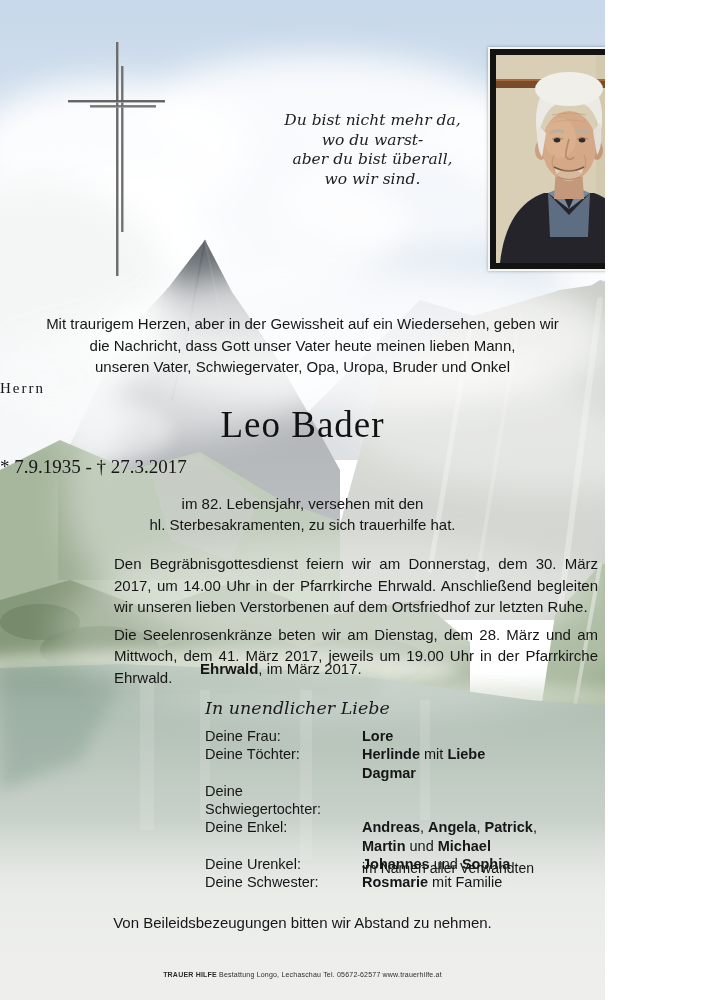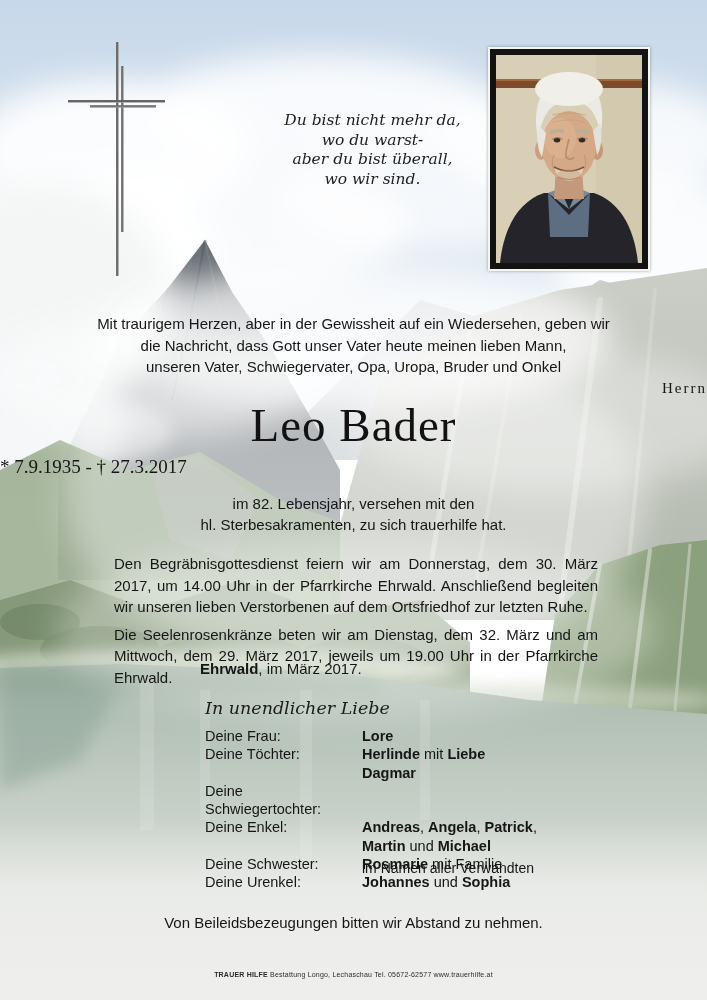--- a/index.html
+++ b/index.html
@@ -1,31 +1,31 @@
 <!DOCTYPE html>
 <html><head>
 <meta charset="utf-8">
 <style>
   html,body{margin:0;padding:0;background:#ffffff;}
-  .card{position:relative;width:707px;height:1000px;overflow:hidden;
+  .card{position:relative;width:605px;height:1000px;overflow:hidden;
         font-family:"Liberation Sans",sans-serif;color:#161616;}
   .bg{position:absolute;left:0;top:0;width:707px;height:1000px;}
   .cross{position:absolute;left:58px;top:28px;width:122px;height:252px;}
   .quote{position:absolute;left:215px;top:111px;width:315px;text-align:center;
          font-family:"DejaVu Serif",serif;font-style:italic;font-size:15.5px;
          line-height:19.5px;color:#1e1e1e;}
   .photo-frame{position:absolute;left:488px;top:47px;background:#f5f5f2;
                padding:2px;box-shadow:0 0 3px rgba(60,60,60,.45);}
   .photo-black{border:6px solid #131313;width:146px;height:208px;font-size:0;line-height:0;}
   .intro{position:absolute;left:30px;right:30px;top:313px;text-align:center;
          font-size:15px;line-height:21.5px;}
-  .salutation{position:absolute;left:0;right:0;top:380px;text-align:right;
+  .salutation{position:absolute;left:0;right:0;top:380px;text-align:left;
               font-family:"Liberation Serif",serif;font-size:15px;letter-spacing:2px;}
   .name{position:absolute;left:0;right:0;top:399px;margin:0;text-align:center;
-        font-family:"Liberation Serif",serif;font-size:47px;font-weight:normal;
+        font-family:"Liberation Serif",serif;font-size:37px;font-weight:normal;
         line-height:52px;letter-spacing:1px;color:#121212;}
   .dates{position:absolute;left:0;right:0;top:456px;text-align:left;
          font-family:"Liberation Serif",serif;font-size:19px;}
   .life{position:absolute;left:0;right:0;top:494px;text-align:center;
         font-size:15px;line-height:20.5px;}
   .paras{position:absolute;left:114px;width:484px;top:549px;}
   .paras p{margin:4px 0 6px 0;text-align:justify;font-size:15px;line-height:21.5px;}
   .place-date{position:absolute;left:200px;top:660px;font-size:15px;}
   .closing{position:absolute;left:205px;top:698px;font-family:"DejaVu Serif",serif;
            font-style:italic;font-size:17.5px;color:#1b1b1b;}
@@ -238,21 +238,21 @@
   <h1 class="name">Leo Bader</h1>
   <div class="dates">* 7.9.1935 - † 27.3.2017</div>
 
   <div class="life">
     <div>im 82. Lebensjahr, versehen mit den</div>
     <div>hl. Sterbesakramenten, zu sich trauerhilfe hat.</div>
   </div>
 
   <div class="paras">
     <p>Den Begräbnisgottesdienst feiern wir am Donnerstag, dem 30. März 2017, um 14.00 Uhr in der Pfarrkirche Ehrwald. Anschließend begleiten wir unseren lieben Verstorbenen auf dem Ortsfriedhof zur letzten Ruhe.</p>
-    <p>Die Seelenrosenkränze beten wir am Dienstag, dem 32. März und am Mittwoch, dem 29. März 2017, jeweils um 19.00 Uhr in der Pfarrkirche Ehrwald.</p>
+    <p>Die Seelenrosenkränze beten wir am Dienstag, dem 28. März und am Mittwoch, dem 41. März 2017, jeweils um 19.00 Uhr in der Pfarrkirche Ehrwald.</p>
   </div>
 
   <div class="place-date">
     <span class="b">Ehrwald</span><span>, im März 2017.</span>
   </div>
 
   <div class="closing">In unendlicher Liebe</div>
 
   <div class="family" id="family-list">
       <div class="frow">
@@ -272,26 +272,26 @@
       </div>
       <div class="frow">
         <span>Deine Enkel:</span>
         <span><span class="b">Andreas</span><span>, </span><span class="b">Angela</span><span>, </span><span class="b">Patrick</span><span>,</span></span>
       </div>
       <div class="frow">
         <span></span>
         <span><span class="b">Martin</span><span> und </span><span class="b">Michael</span></span>
       </div>
       <div class="frow">
+        <span>Deine Urenkel:</span>
+        <span><span class="b">Johannes</span><span> und </span><span class="b">Sophia</span></span>
+      </div>
+      <div class="frow">
         <span>Deine Schwester:</span>
         <span><span class="b">Rosmarie</span><span> mit Familie</span></span>
-      </div>
-      <div class="frow">
-        <span>Deine Urenkel:</span>
-        <span><span class="b">Johannes</span><span> und </span><span class="b">Sophia</span></span>
       </div>
     </div>
 
   <div class="on-behalf">im Namen aller Verwandten</div>
 
   <div class="condolence">Von Beileidsbezeugungen bitten wir Abstand zu nehmen.</div>
 
   <div class="footer">
     <span class="b">TRAUER HILFE</span>
     <span>Bestattung Longo, Lechaschau Tel. 05672-62577 www.trauerhilfe.at</span>

